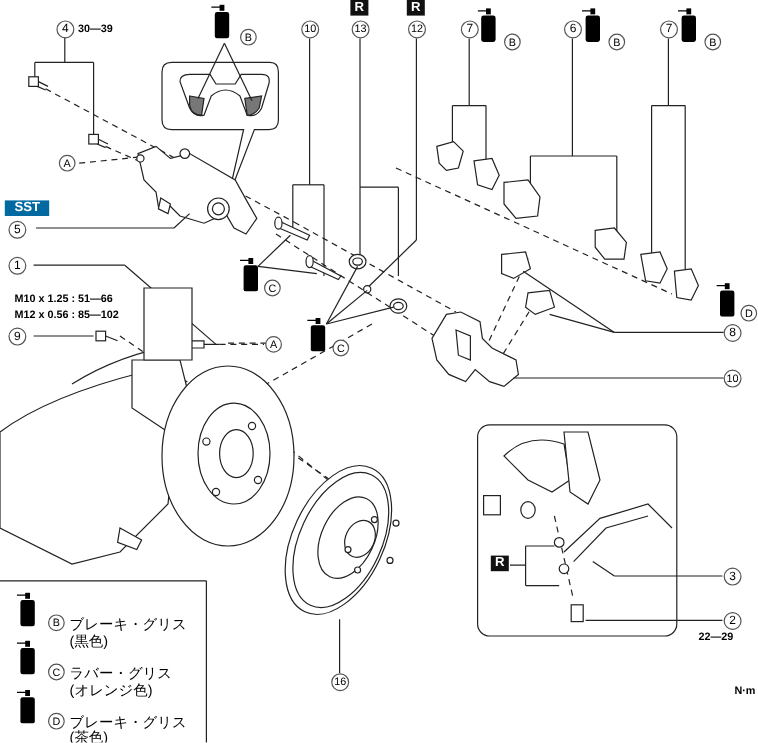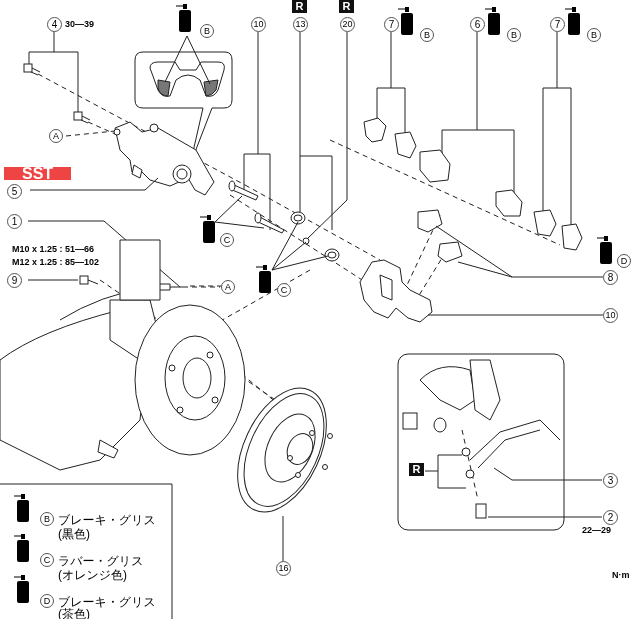--- a/index.html
+++ b/index.html
@@ -5,22 +5,22 @@
   html, body { margin:0; padding:0; background:#fff; }
   #canvas { position:relative; width:632px; height:619px; overflow:hidden; background:#fff;
             font-family:"Liberation Sans", sans-serif; color:#000; }
   svg.art { position:absolute; left:0; top:0; }
   .callout { position:absolute; width:13px; height:13px; border:1px solid #555; border-radius:50%;
              font-size:10px; line-height:13px; text-align:center; background:#fff; box-sizing:content-box; }
   .letter { position:absolute; width:12px; height:12px; border:1px solid #555; border-radius:50%;
             font-size:9px; line-height:12px; text-align:center; background:#fff; }
   .tag-r { position:absolute; background:#111; color:#fff; font-weight:bold; font-size:11px;
            width:15px; height:13px; line-height:13px; text-align:center; }
-  .tag-sst { position:absolute; background:#ef4444; color:#fff; font-weight:bold; font-size:16px;
-             padding:0 18px; height:13px; line-height:13px; }
+  .tag-sst { position:absolute; background:#0369a1; color:#fff; font-weight:bold; font-size:11px;
+             padding:0 8px; height:13px; line-height:13px; }
   .torque { position:absolute; font-size:9px; font-weight:bold; white-space:nowrap; }
   .legend-text { position:absolute; font-size:12px; white-space:nowrap; }
   .grease { position:absolute; width:16px; height:30px; }
 </style>
 </head>
 <body>
 
 <div id="canvas">
 
   <svg class="art" width="632" height="619" viewBox="0 0 632 619" fill="none" stroke="#222" stroke-width="1">
@@ -222,37 +222,37 @@
     </g>
   </svg>
 
   <div class="callout" style="left:47px;top:17px;">4</div>
   <div class="torque" style="left:65px;top:19px;">30—39</div>
   <div class="callout" style="left:7px;top:184px;">5</div>
   <div class="callout" style="left:7px;top:214px;">1</div>
   <div class="callout" style="left:7px;top:273px;">9</div>
   <div class="callout" style="left:251px;top:17px;font-size:9px;">10</div>
   <div class="callout" style="left:293px;top:17px;font-size:9px;text-align:center;">13</div>
-  <div class="callout" style="left:340px;top:17px;font-size:9px;">20</div>
+  <div class="callout" style="left:340px;top:17px;font-size:9px;">12</div>
   <div class="callout" style="left:384px;top:17px;">7</div>
   <div class="callout" style="left:470px;top:17px;">6</div>
   <div class="callout" style="left:550px;top:17px;">7</div>
   <div class="callout" style="left:603px;top:270px;">8</div>
   <div class="callout" style="left:603px;top:308px;font-size:9px;">10</div>
   <div class="callout" style="left:603px;top:473px;">3</div>
   <div class="callout" style="left:603px;top:510px;">2</div>
   <div class="callout" style="left:276px;top:561px;font-size:9px;">16</div>
 
   <div class="tag-r" style="left:292px;top:0px;">R</div>
   <div class="tag-r" style="left:339px;top:0px;">R</div>
   <div class="tag-r" style="left:409px;top:463px;">R</div>
   <div class="tag-sst" style="left:4px;top:167px;">SST</div>
 
   <div class="torque" style="left:12px;top:244px;">M10 x 1.25 :  51—66</div>
-  <div class="torque" style="left:12px;top:257px;">M12 x 1.25 :  85—102</div>
+  <div class="torque" style="left:12px;top:257px;">M12 x 0.56 :  85—102</div>
   <div class="torque" style="left:582px;top:525px;">22—29</div>
   <div class="torque" style="left:612px;top:570px;">N·m</div>
 
   <div class="letter" style="left:49px;top:129px;">A</div>
   <div class="letter" style="left:221px;top:280px;">A</div>
   <div class="letter" style="left:200px;top:24px;">B</div>
   <div class="letter" style="left:420px;top:28px;">B</div>
   <div class="letter" style="left:507px;top:28px;">B</div>
   <div class="letter" style="left:587px;top:28px;">B</div>
   <div class="letter" style="left:220px;top:233px;">C</div>

